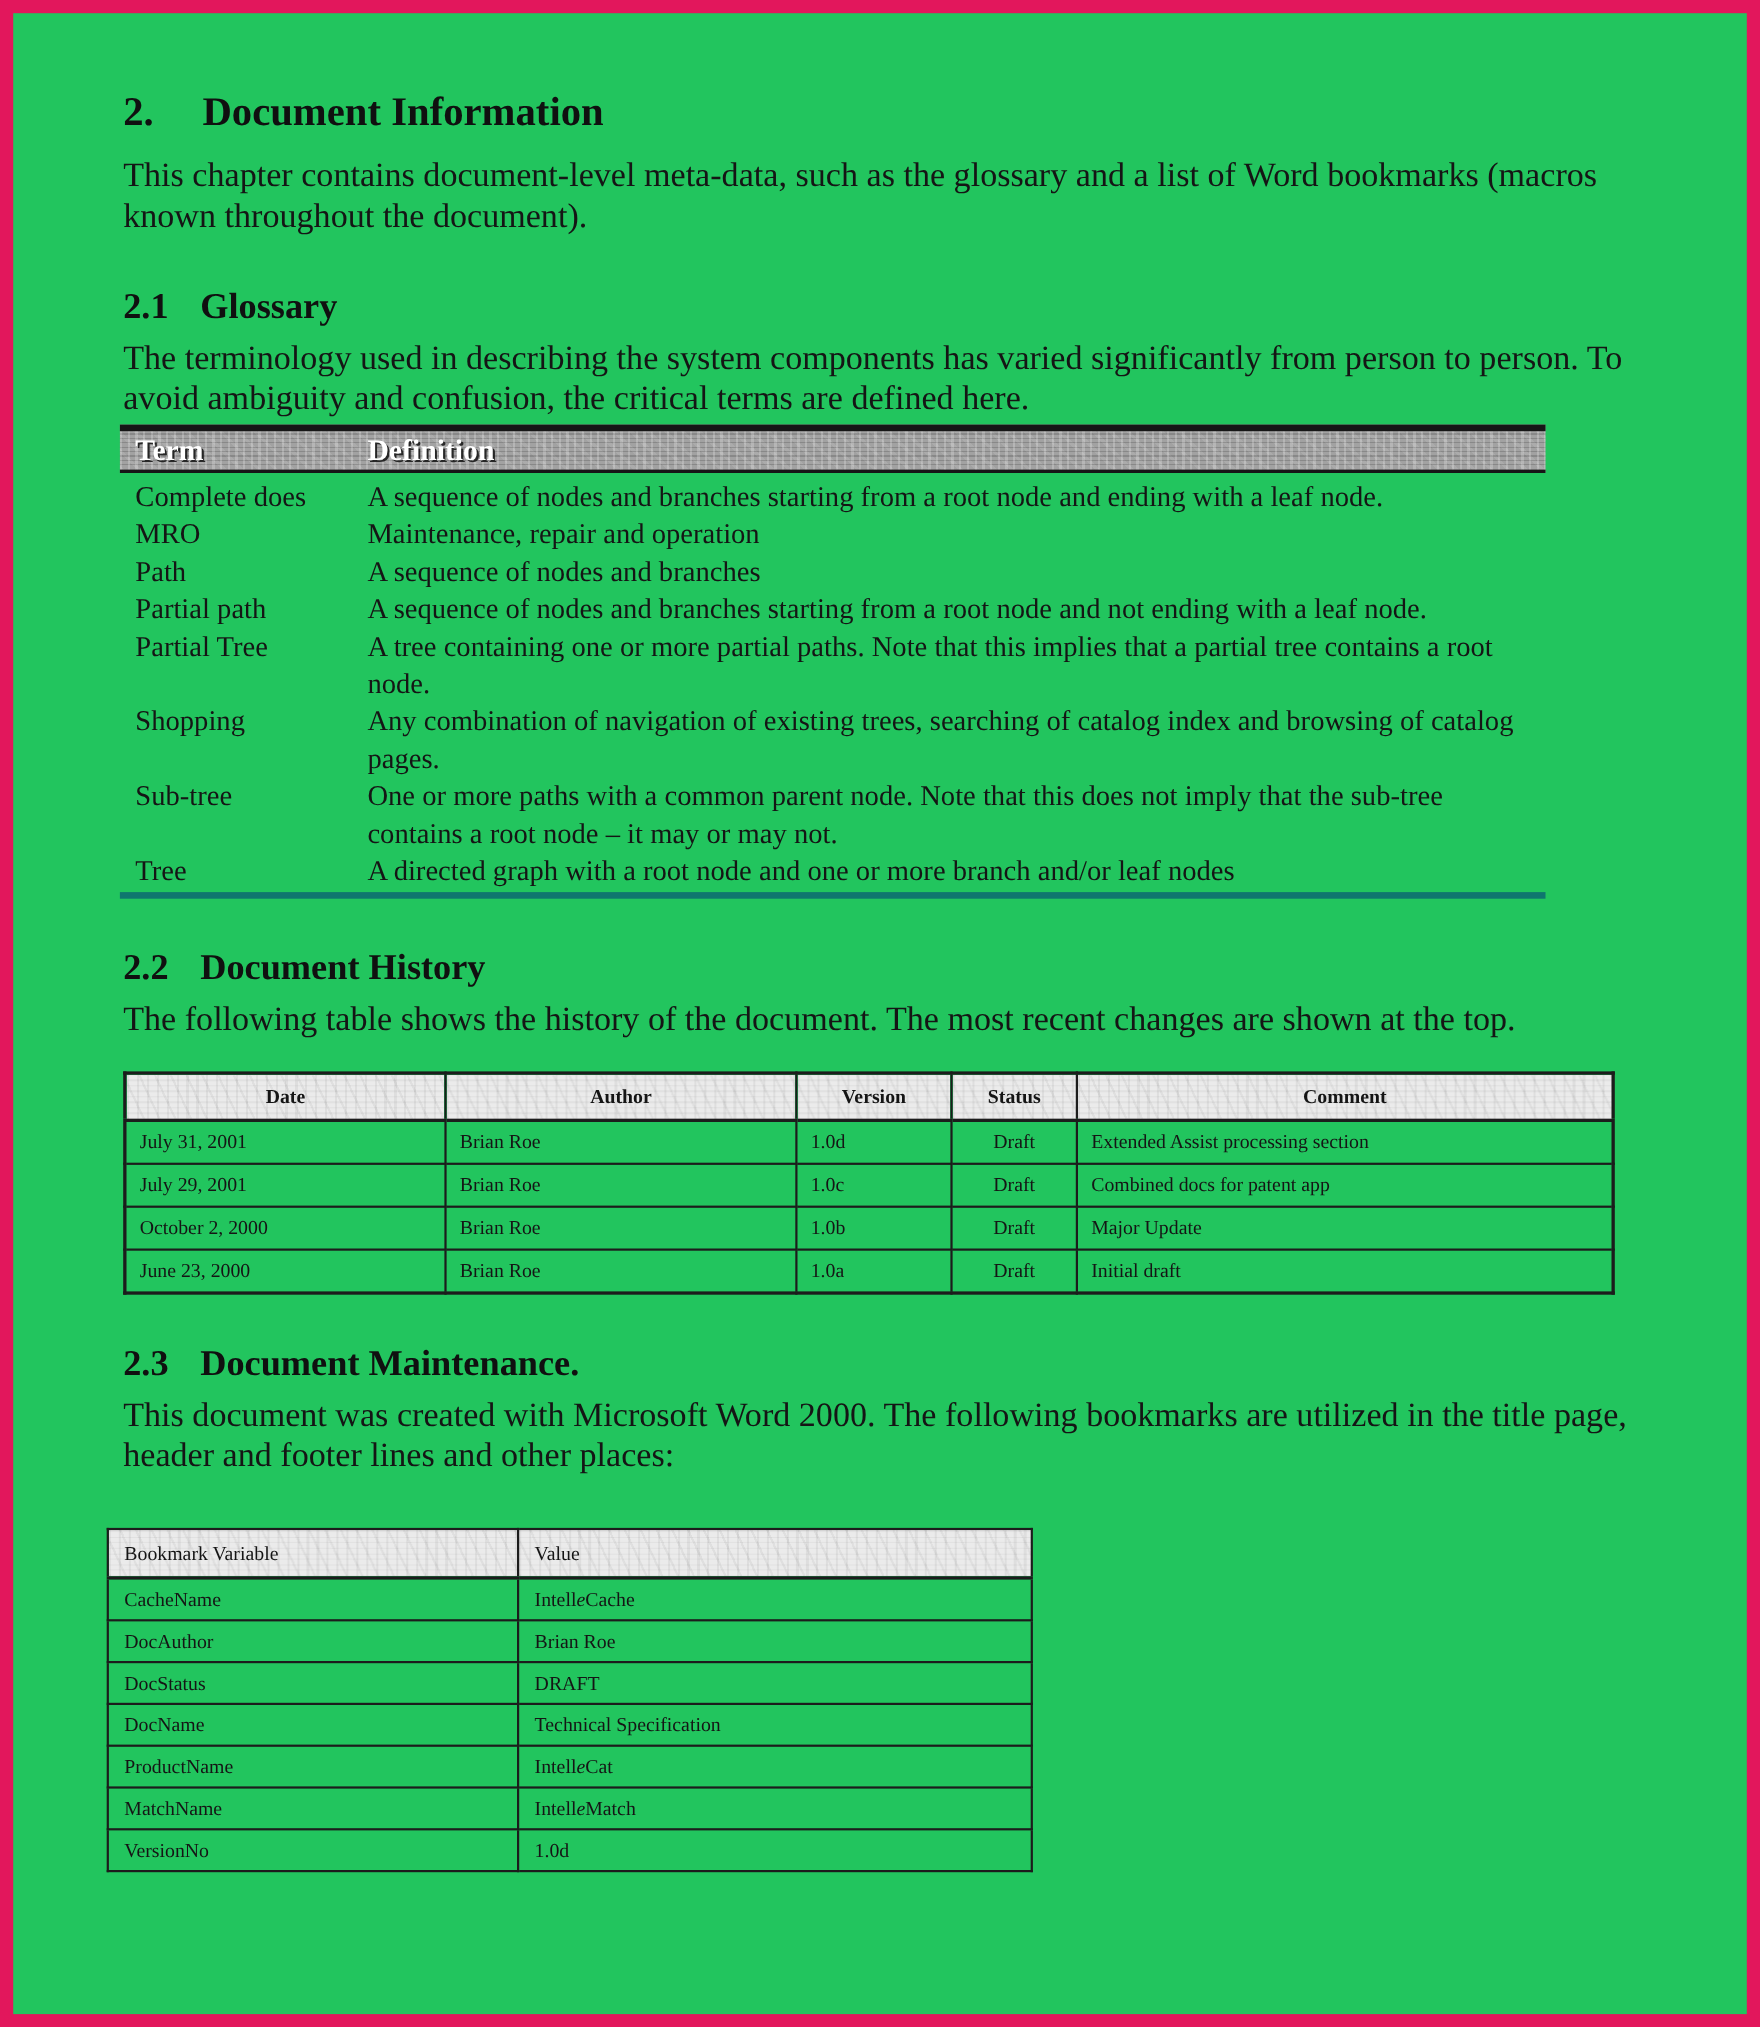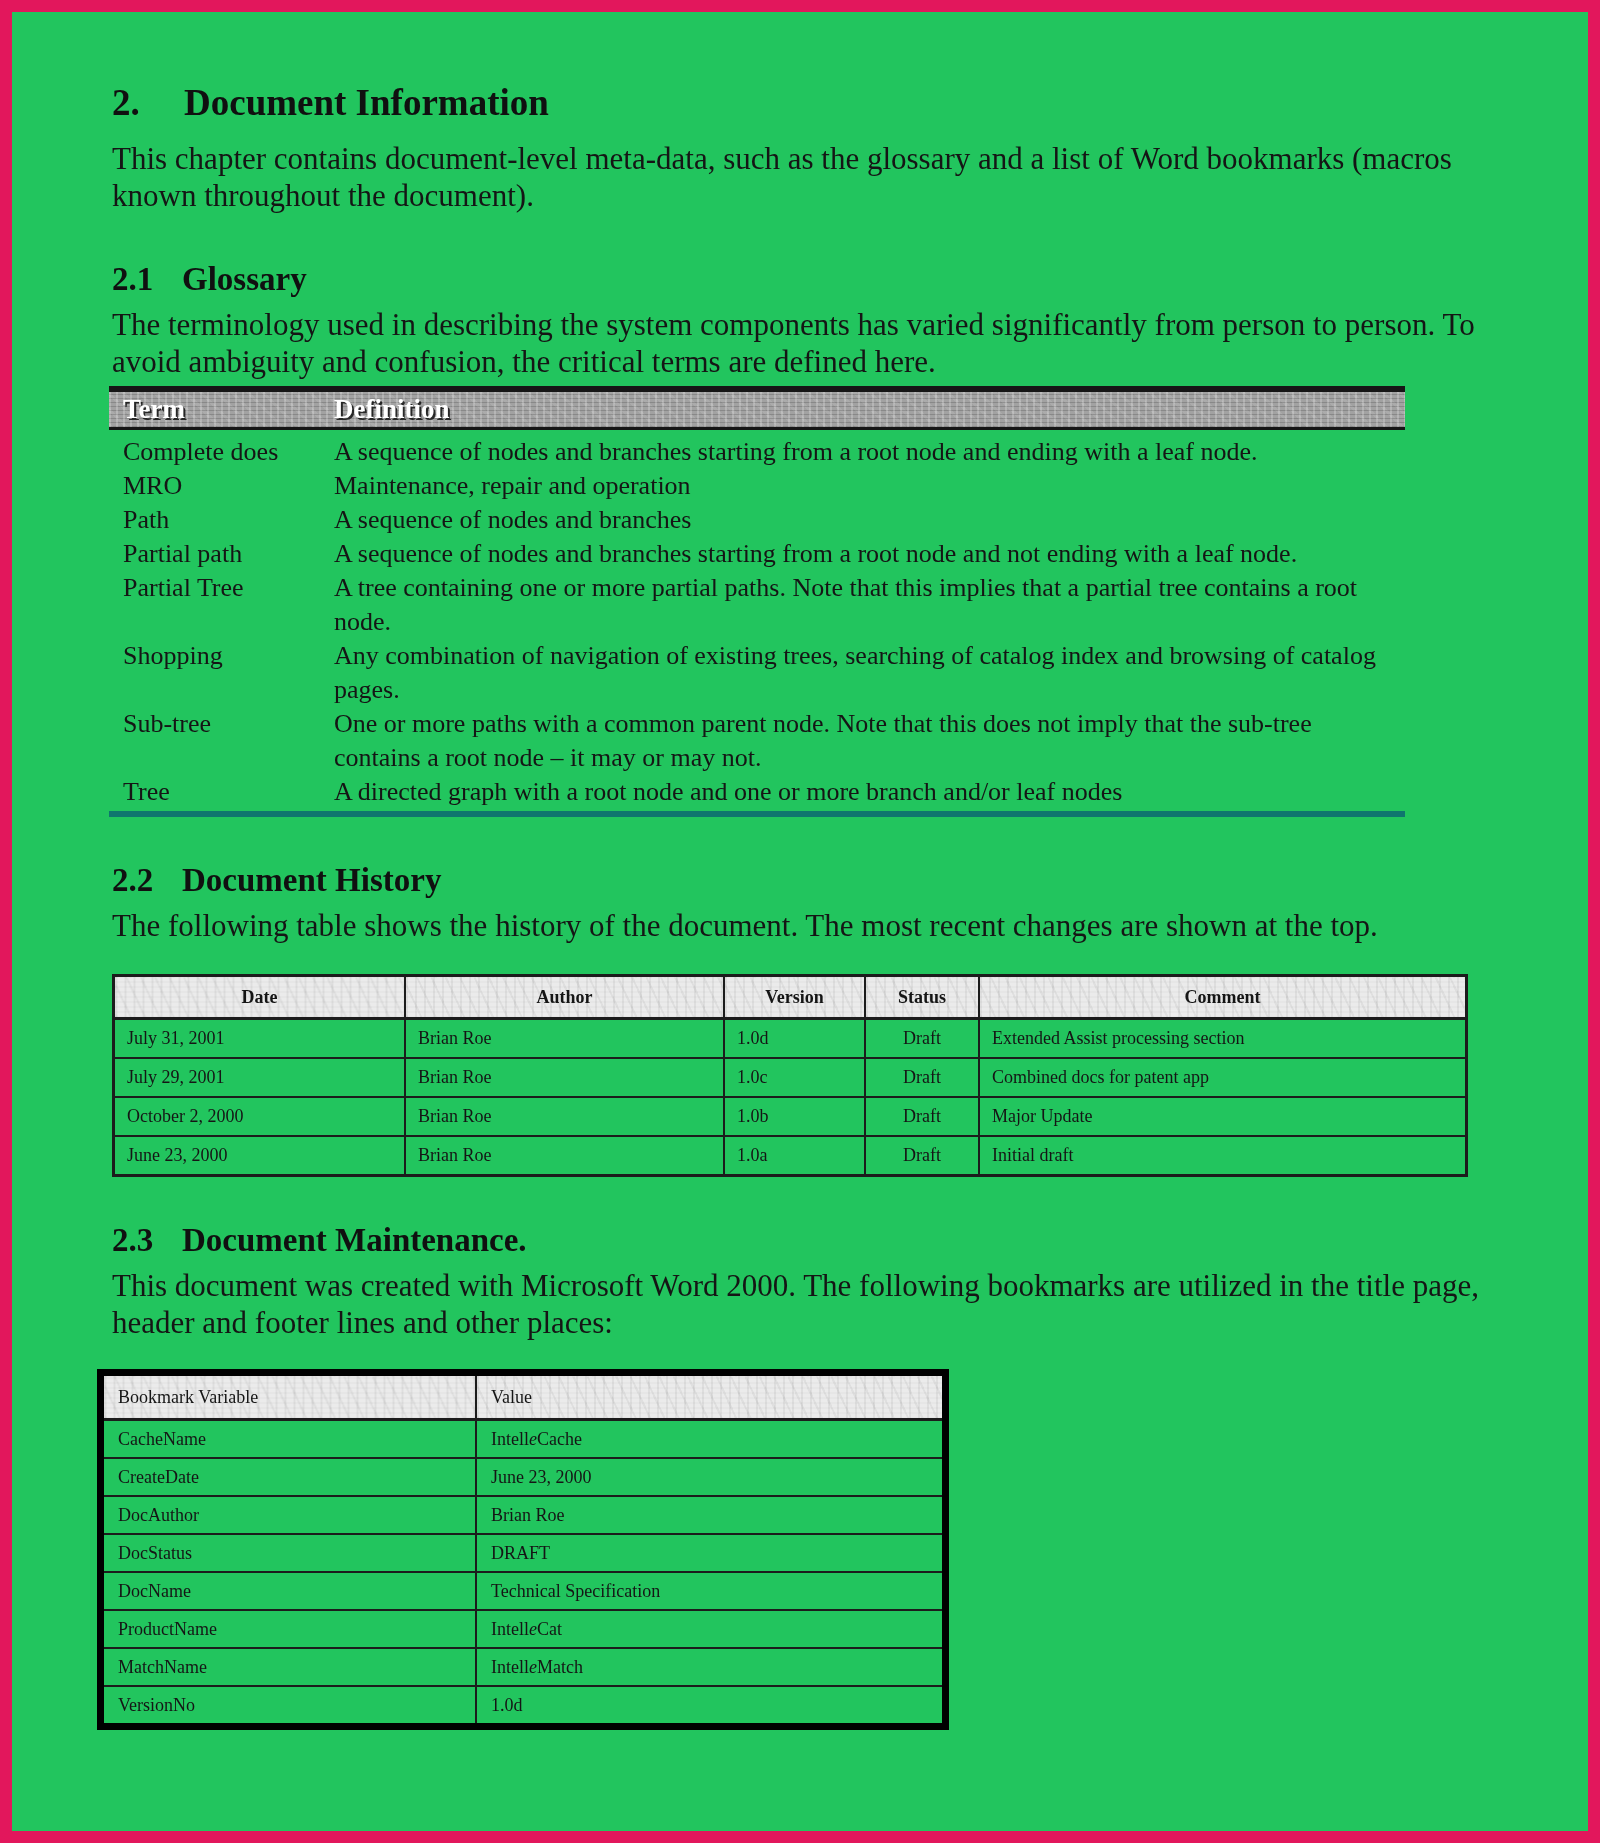--- a/index.html
+++ b/index.html
@@ -60,21 +60,21 @@
   #history-table { width: 1342px; border: 3px solid #1c1c1c; }
   #history-table th { height: 38px; font-weight: bold; text-align: center; border-bottom: 3px solid #1c1c1c; }
   #history-table td { height: 35px; padding: 1px 12px; text-align: left; }
   #history-table td.c-status { text-align: center; }
   #history-table .c-date    { width: 287px; }
   #history-table .c-author  { width: 315px; }
   #history-table .c-version { width: 137px; }
   #history-table .c-status  { width: 110px; }
   #history-table .c-comment { width: 483px; }
 
-  #bookmark-table { width: 786px; margin-left: -15px; margin-top: 28px; border: 7px solid #000000; }
+  #bookmark-table { width: 786px; margin-left: -15px; margin-top: 48px; border: 1px solid #000000; }
   #bookmark-table th { height: 40px; font-weight: normal; text-align: left; padding: 1px 14px; border-bottom: 3px solid #1c1c1c; }
   #bookmark-table td { height: 34px; padding: 1px 14px; }
   #bookmark-table .c-var { width: 343px; }
   #bookmark-table .c-val { width: 437px; }
   #bookmark-table em { font-style: italic; }
 </style>
 </head>
 <body>
 
 <div class="frame">
@@ -193,24 +193,20 @@
               <th class="c-var">Bookmark Variable</th>
               <th class="c-val">Value</th>
             </tr>
           </thead>
         <tbody id="bookmark-body">
             <tr>
               <td class="c-var">CacheName</td>
               <td class="c-val"><span>Intell</span><em>e</em><span>Cache</span></td>
             </tr>
             <tr>
-              <td class="c-var">CreateDate</td>
-              <td class="c-val">June 23, 2000</td>
-            </tr>
-            <tr>
               <td class="c-var">DocAuthor</td>
               <td class="c-val">Brian Roe</td>
             </tr>
             <tr>
               <td class="c-var">DocStatus</td>
               <td class="c-val">DRAFT</td>
             </tr>
             <tr>
               <td class="c-var">DocName</td>
               <td class="c-val">Technical Specification</td>

